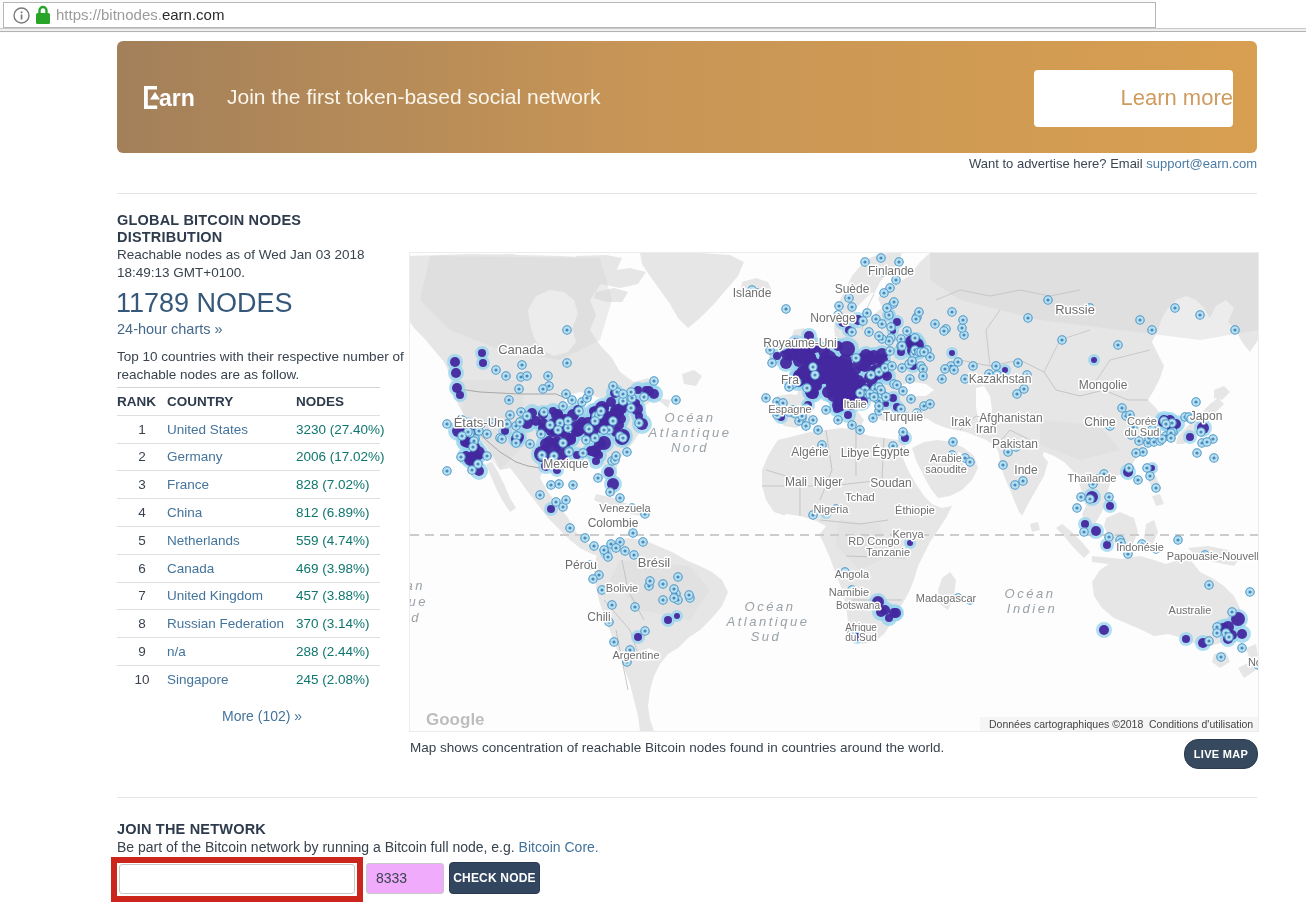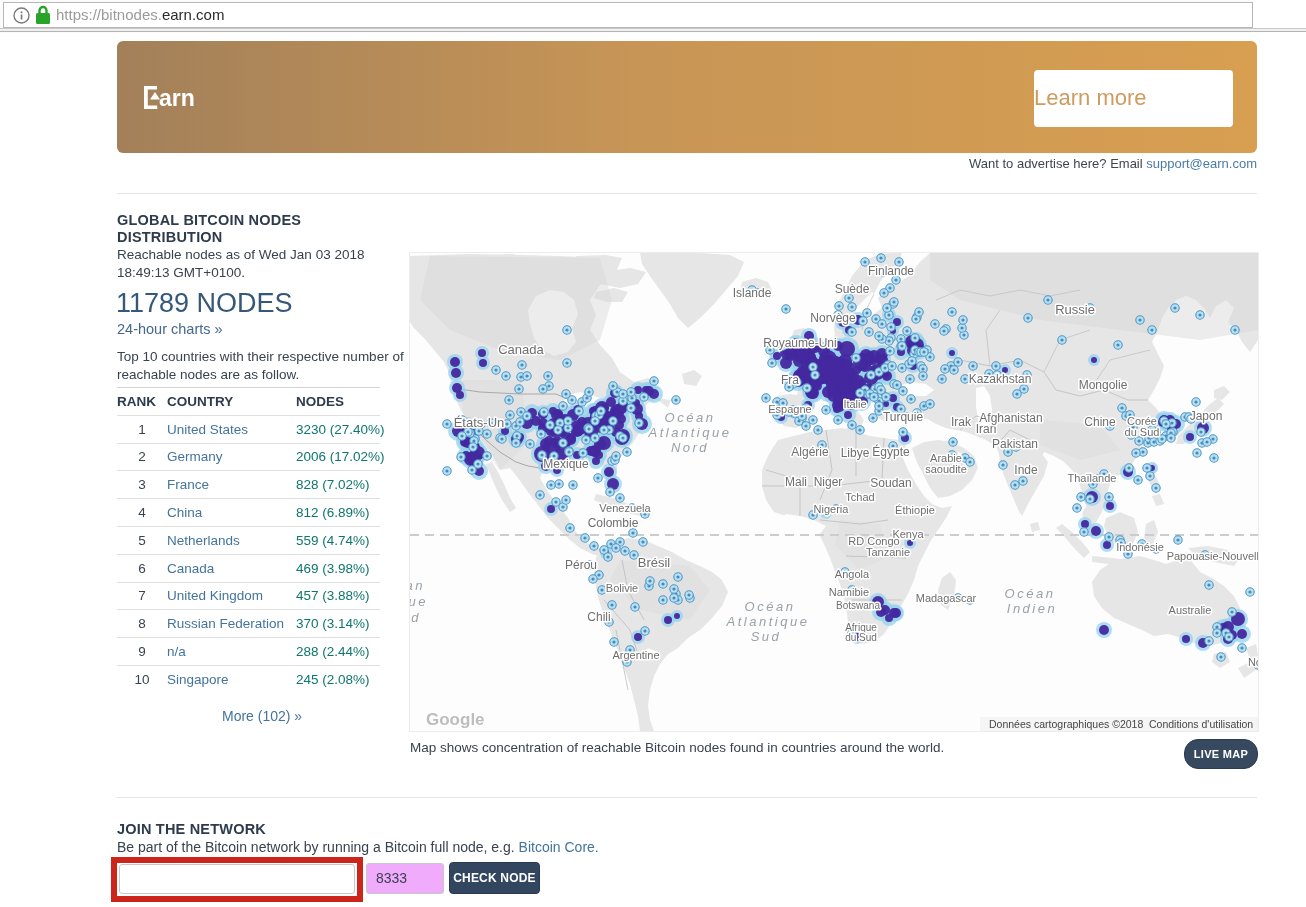--- a/index.html
+++ b/index.html
@@ -1,34 +1,34 @@
 <!DOCTYPE html>
 <html><head><meta charset="utf-8"><title>Bitnodes</title>
 <style>
 * { margin:0; padding:0; box-sizing:border-box; }
 html,body { width:1306px; height:907px; background:#fff;
   font-family:"Liberation Sans",sans-serif; position:relative; overflow:hidden; }
 .abs { position:absolute; }
 
 
-#chrome { left:0; top:0; width:1251px; height:33px; background:#fbfbfb; }
+#chrome { left:0; top:0; width:1154px; height:33px; background:#fbfbfb; }
 #chrome .field { position:absolute; left:3px; top:2px; right:-2px; height:26px;
   background:#fff; border:1px solid #b6b6b6; }
 #chrome .bottomstrip { position:absolute; left:0; top:28px; width:1306px; height:4px;
   background:#f0f0f0; border-top:1px solid #c9c9c9; border-bottom:1px solid #b4b4b4; }
 #urltext { position:absolute; left:56px; top:6px; font-size:15px; color:#9b9b9b; }
 #urltext b { color:#2b2b2b; font-weight:normal; }
 
 
 #banner { left:117px; top:41px; width:1140px; height:112px; border-radius:6px;
   background:linear-gradient(90deg,#a3805a 0%, #c79556 45%, #d89f51 100%); }
 #banner .tag { position:absolute; left:110px; top:44px; color:#faf6ec; font-size:21px; }
 #learn { position:absolute; left:917px; top:29px; width:199px; height:57px;
   background:#fff; border-radius:4px; color:#cf9b5e; font-size:22px;
-  text-align:left; line-height:55px; }
+  text-align:right; line-height:55px; }
 #adv { right:49px; top:156px; font-size:13px; color:#3c4653; }
 #adv a { color:#4a7ba6; text-decoration:none; }
 
 .hr { left:117px; width:1140px; height:1px; background:#e4e4e4; }
 
 
 #h1 { left:117px; top:212px; width:230px; font-size:14.5px; font-weight:bold;
   color:#2e3b4c; line-height:17px; letter-spacing:.2px; }
 #sub { left:117px; top:246px; width:260px; font-size:13.5px; color:#39434e; line-height:17.5px; }
 #big { left:116px; top:288px; font-size:27px; color:#35587a; letter-spacing:0px; }
@@ -87,20 +87,21 @@
 </div>
 
 <div id="banner" class="abs">
   <svg class="abs" style="left:27px;top:44px" width="58" height="24" viewBox="0 0 58 24">
     <g fill="#fff">
       <path d="M0,1 h13 v3.4 h-9.2 v16.2 h9.4 V24 h-13.2 Z"></path>
       <path d="M6,14.5 l5,-7.5 l5,7.5 Z"></path>
       <text x="15" y="21" style="font-family:'Liberation Sans';font-size:23px;font-weight:bold;">arn</text>
     </g>
   </svg>
+  <div class="tag">Join the first token-based social network</div>
   <div id="learn">Learn more</div>
 </div>
 <div id="adv" class="abs">Want to advertise here? Email <a>support@earn.com</a></div>
 
 <div class="hr abs" style="top:193px"></div>
 
 <div id="h1" class="abs">GLOBAL BITCOIN NODES DISTRIBUTION</div>
 <div id="sub" class="abs">Reachable nodes as of Wed Jan 03 2018<br>18:49:13 GMT+0100.</div>
 <div id="big" class="abs">11789 NODES</div>
 <div id="charts" class="abs">24-hour charts »</div>

